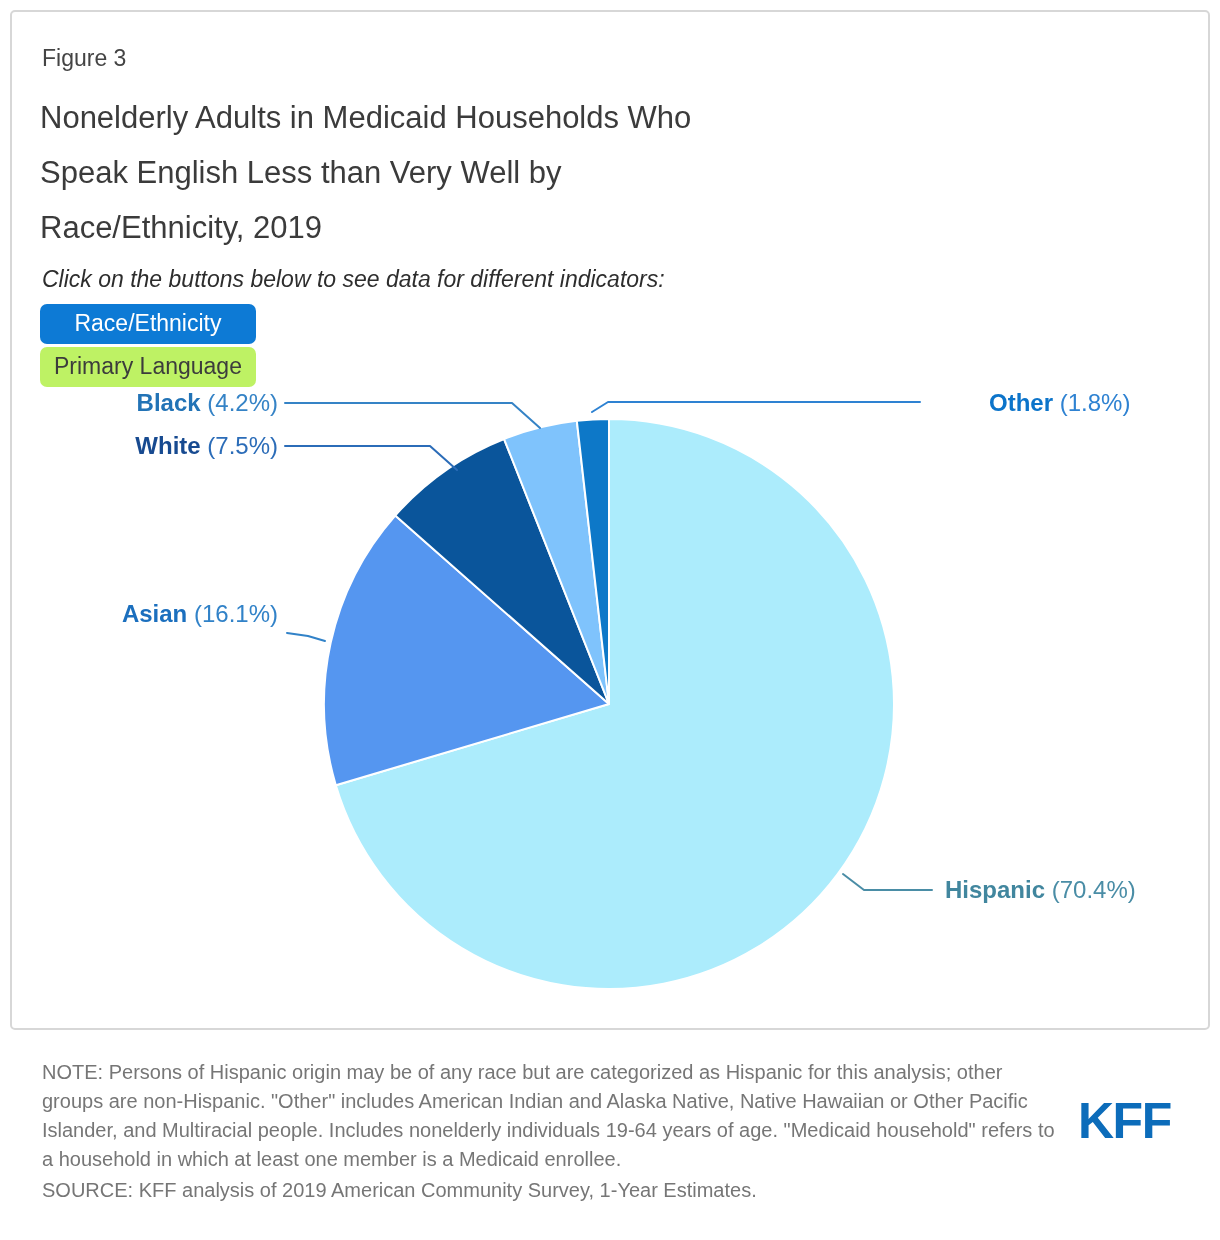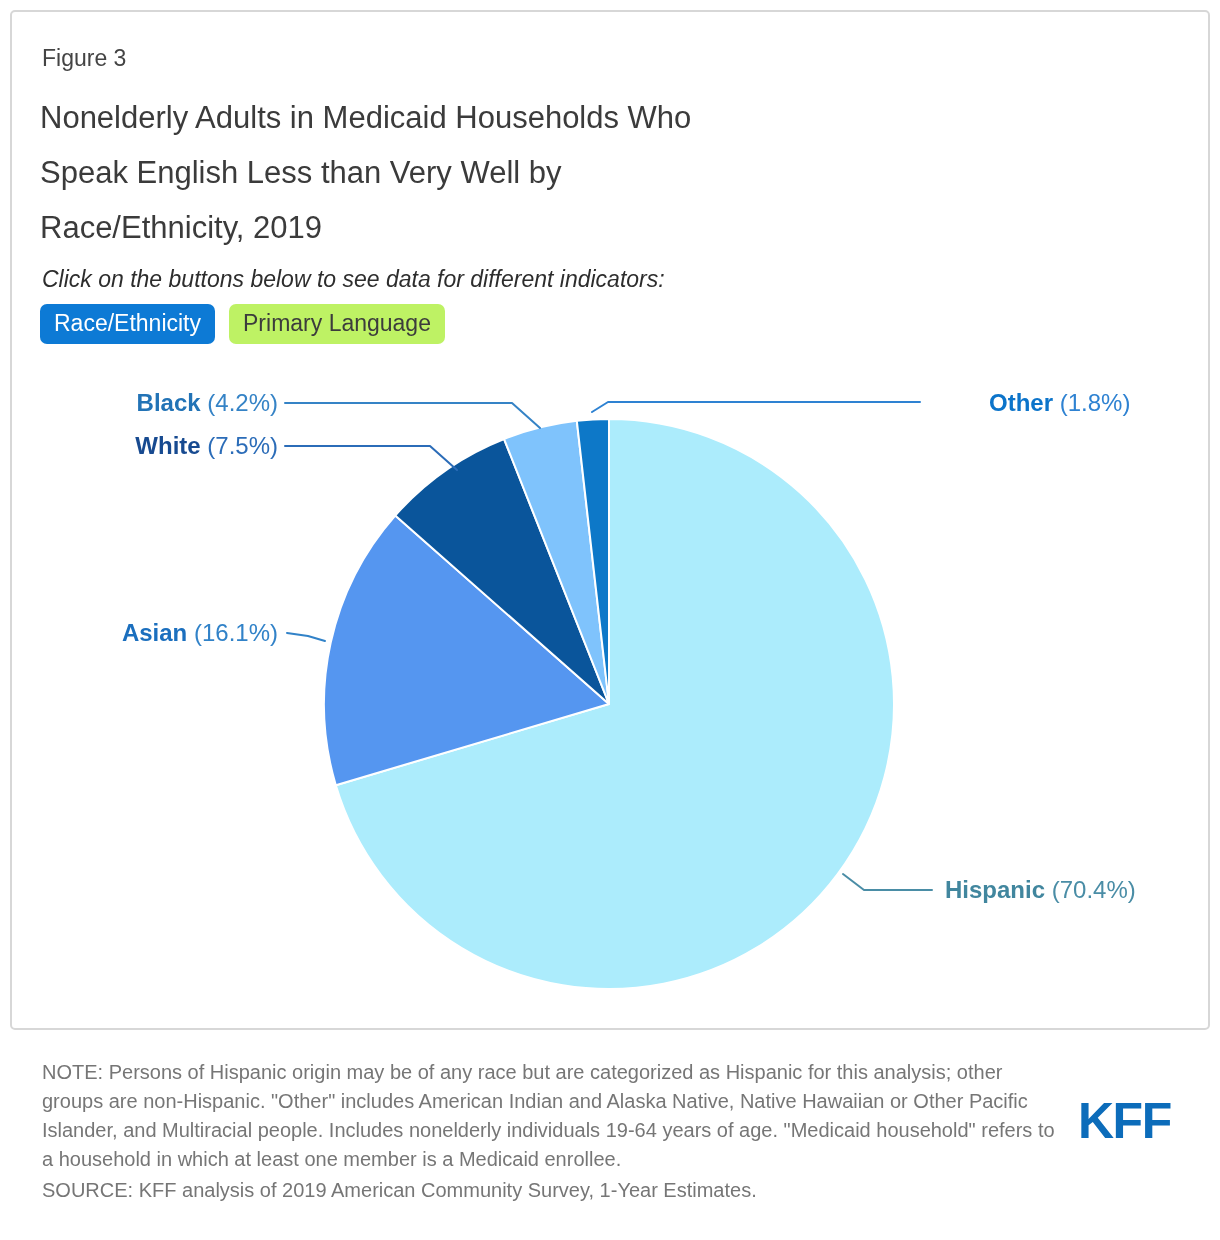--- a/index.html
+++ b/index.html
@@ -19,21 +19,21 @@
     font-size: 23px; color: #444444;
   }
   .title {
     position: absolute; left: 40px; top: 90px; width: 1080px;
     font-size: 31px; line-height: 55px; color: #3b3b3b; font-weight: 400;
   }
   .instruction {
     position: absolute; left: 42px; top: 266px;
     font-size: 23px; font-style: italic; color: #2d2d2d;
   }
-  .btn-row { position: absolute; left: 40px; top: 304px; display: flex; gap: 14px; }
+  .btn-row { position: absolute; left: 40px; top: 304px; display: flex; gap: 3px; flex-direction: column; }
   .btn {
     font-family: "Liberation Sans", sans-serif;
     font-size: 23px; line-height: 1; padding: 8px 14px 9px 14px;
     border: none; border-radius: 7px; cursor: pointer;
   }
   .btn.active { background: #0d7ad5; color: #ffffff; }
   .btn.inactive { background: #bef264; color: #3c3c3c; }
   .chart-svg { position: absolute; left: 0; top: 0; width: 1220px; height: 1240px; }
   .slice-label { position: absolute; font-size: 24px; white-space: nowrap; line-height: 28px; }
   .slice-label .name { font-weight: bold; }
@@ -86,21 +86,21 @@
     </svg>
 
   <div class="slice-label lbl-right" style="right: 942px; top: 389px;">
     <span class="name" style="color: rgb(34, 115, 182);">Black</span>
     <span class="pct" style="color: rgb(53, 131, 198);">(4.2%)</span>
   </div>
   <div class="slice-label lbl-right" style="right: 942px; top: 432px;">
     <span class="name" style="color: rgb(23, 74, 144);">White</span>
     <span class="pct" style="color: rgb(43, 108, 184);">(7.5%)</span>
   </div>
-  <div class="slice-label lbl-right" style="right: 942px; top: 619px;">
+  <div class="slice-label lbl-right" style="right: 942px; top: 600px;">
     <span class="name" style="color: rgb(27, 111, 190);">Asian</span>
     <span class="pct" style="color: rgb(49, 130, 200);">(16.1%)</span>
   </div>
   <div class="slice-label" style="left: 945px; top: 389px; margin-left: 44px;">
     <span class="name" style="color: rgb(12, 116, 202);">Other</span>
     <span class="pct" style="color: rgb(46, 130, 210);">(1.8%)</span>
   </div>
   <div class="slice-label" style="left: 945px; top: 876px;">
     <span class="name" style="color: rgb(65, 134, 158);">Hispanic</span>
     <span class="pct" style="color: rgb(74, 141, 166);">(70.4%)</span>

